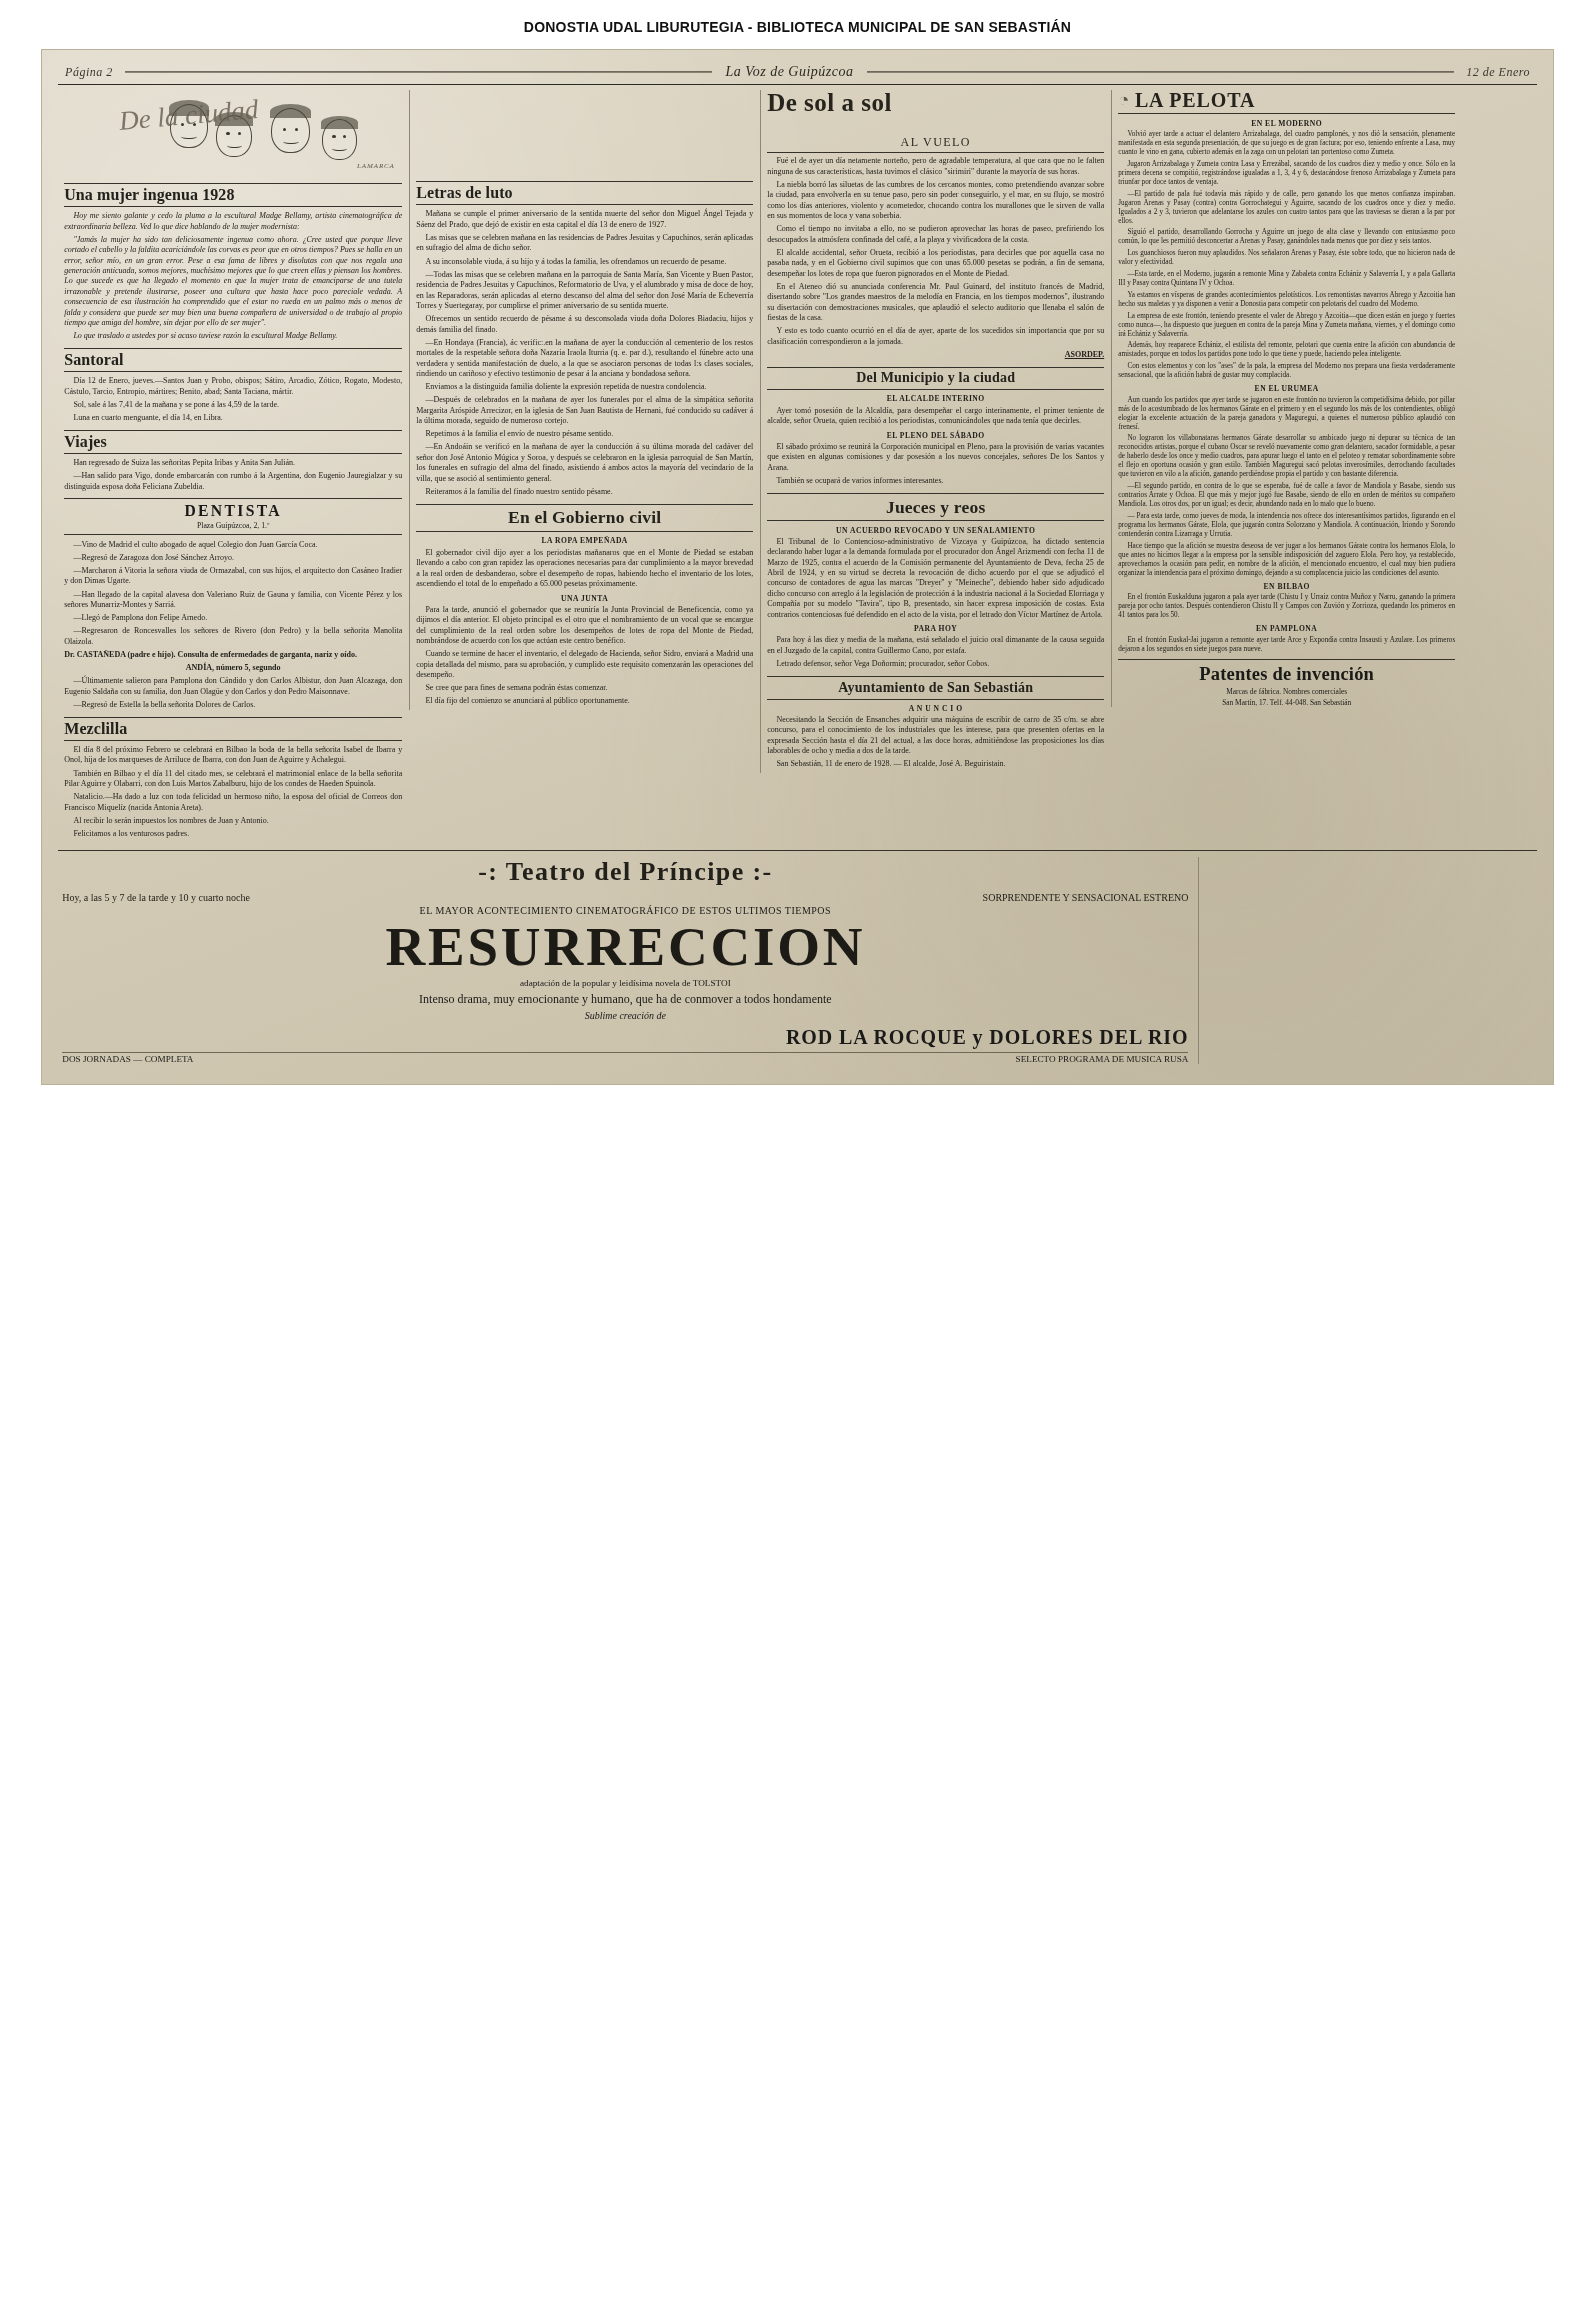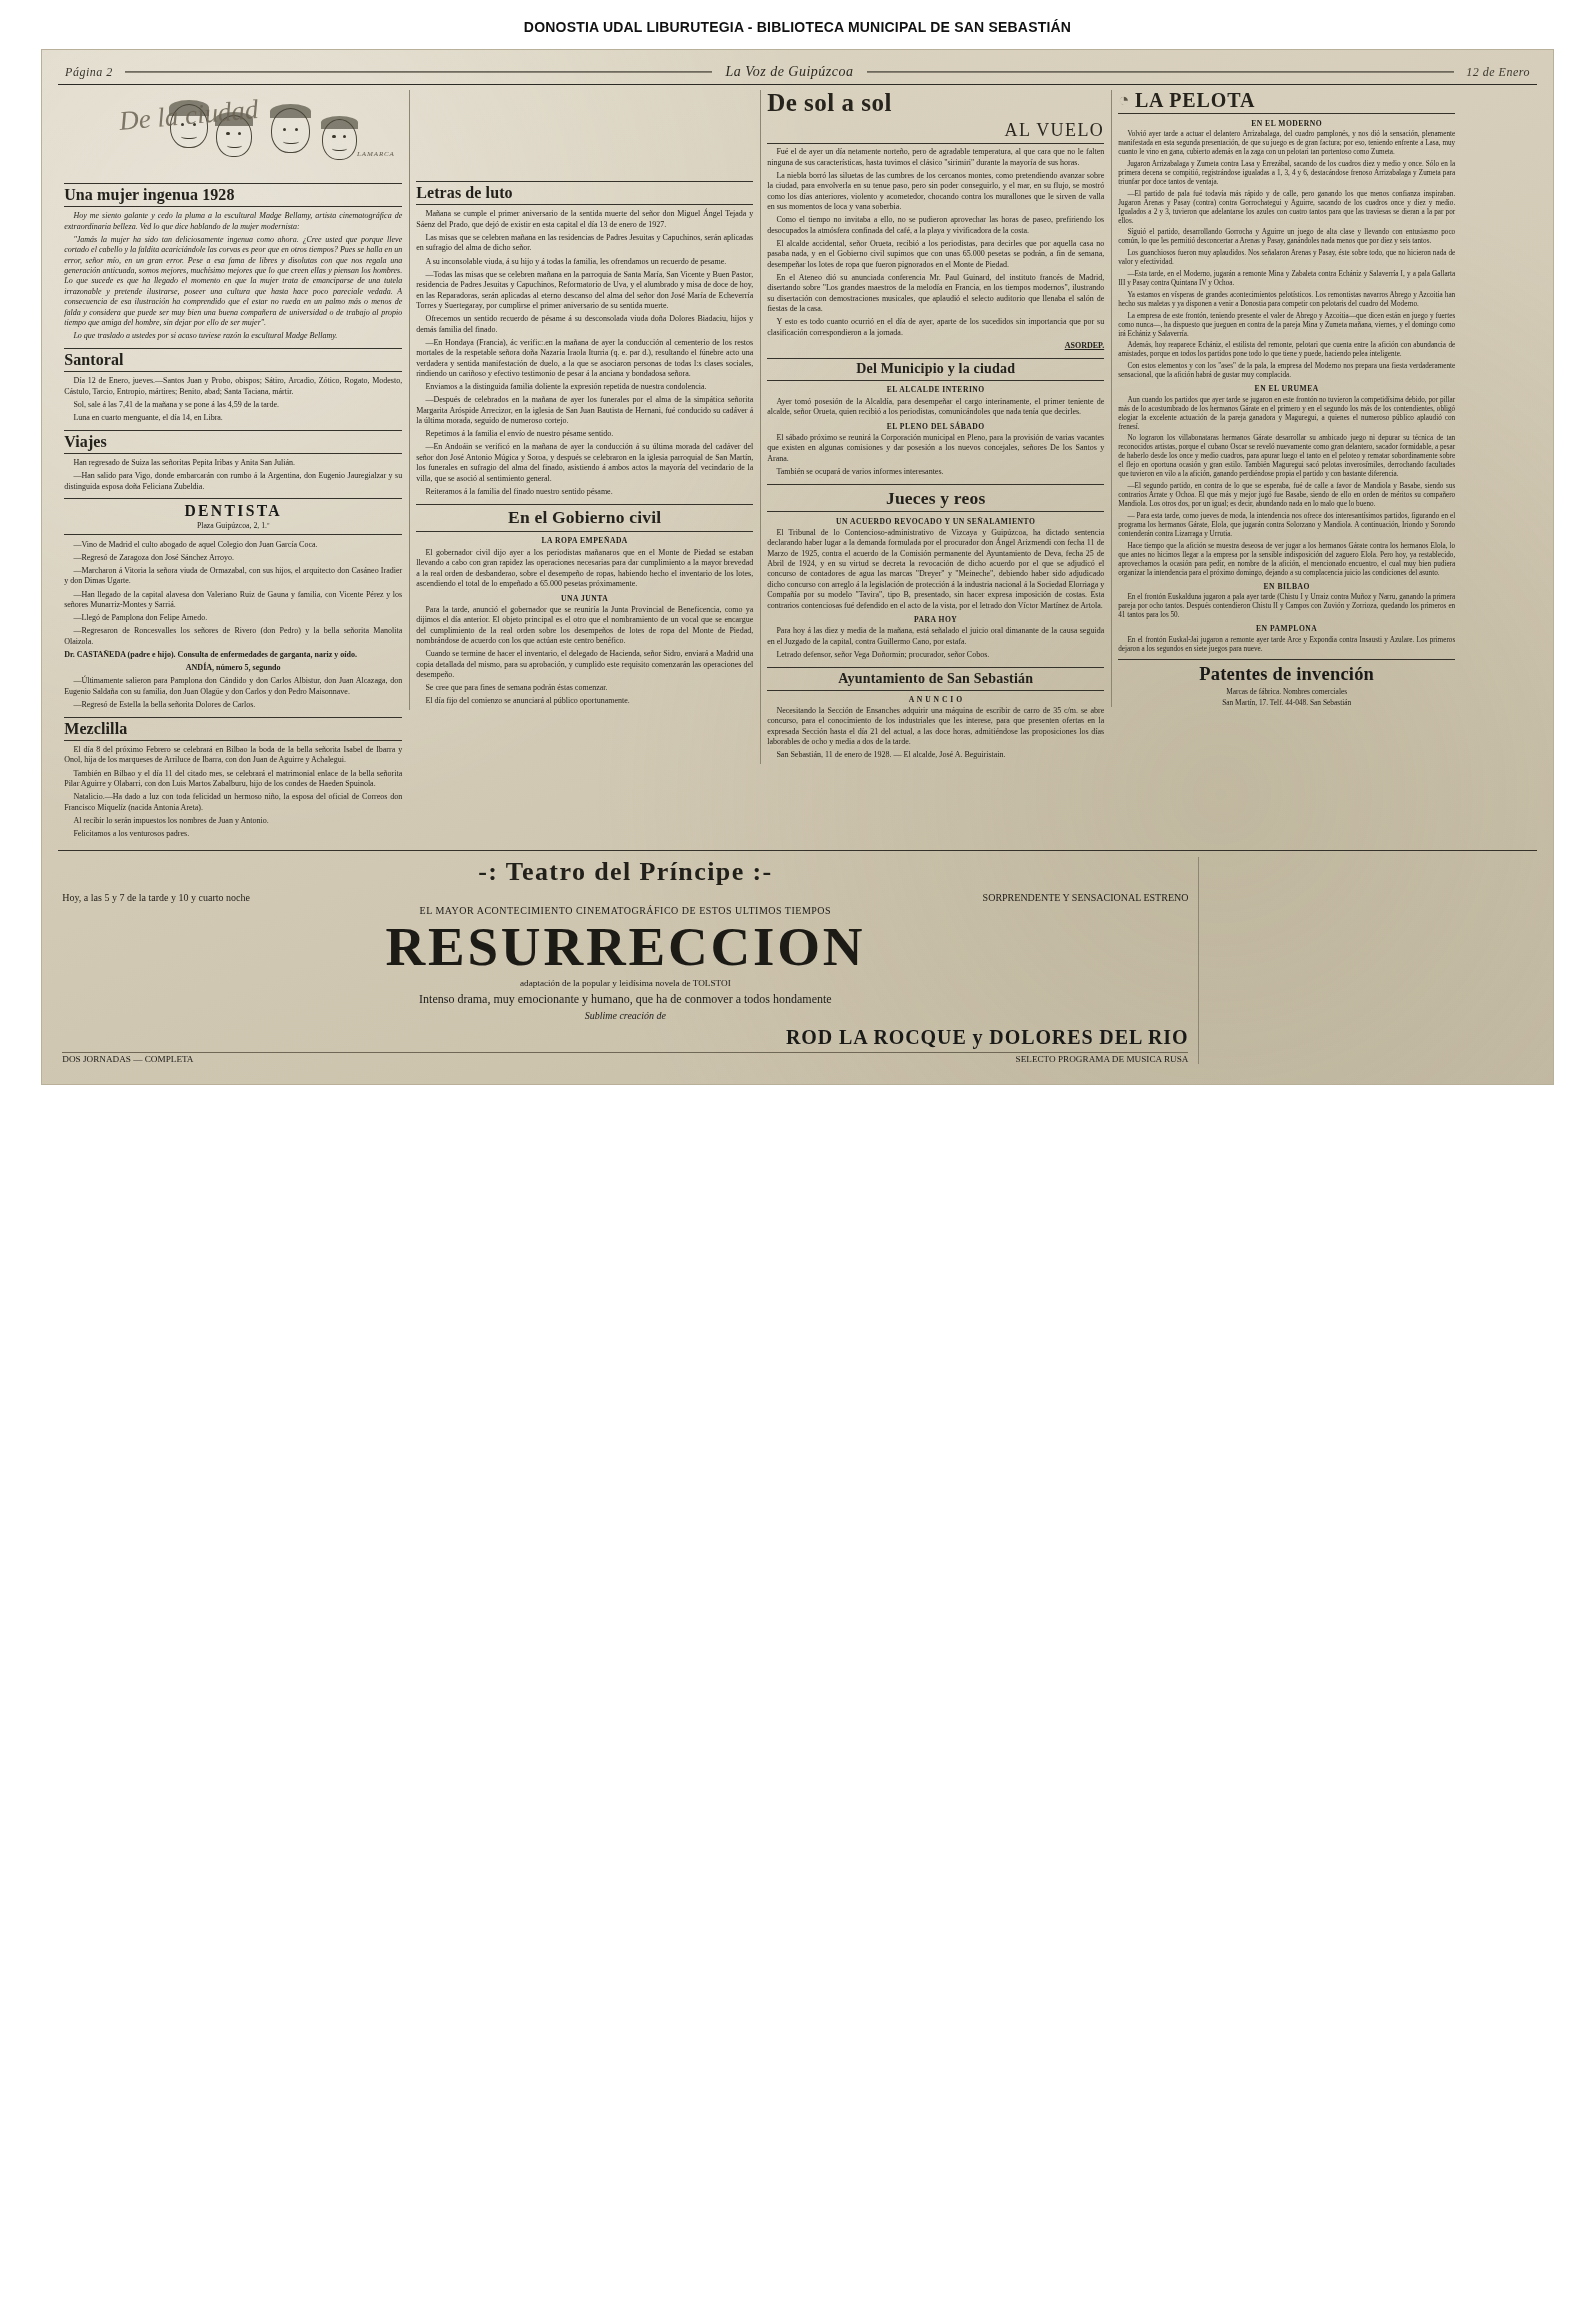--- a/index.html
+++ b/index.html
@@ -135,21 +135,21 @@
     font-family: "Liberation Serif", serif;
     font-style: italic;
     font-size: 27px;
     color: #6a6354;
     transform: rotate(-5deg);
     opacity: .85;
   }
   .cartoon .sig {
     position: absolute;
     right: 7.4px;
-    bottom: 18px;
+    bottom: 6px;
     font-size: 7px;
     font-style: italic;
     color: #5d5749;
     letter-spacing: 0.9px;
   }
   .face {
     position: absolute;
     border: 0.9px solid #4a4639;
     border-radius: 50% 50% 45% 45%;
     background: rgba(255,255,255,0.12);
@@ -183,25 +183,25 @@
   }
   .banner-sol .big {
     font-family: "Liberation Serif", serif;
     font-size: 25px;
     font-weight: bold;
     letter-spacing: 0.5px;
     color: #27241e;
     line-height: 1;
   }
   .banner-sol .sub {
-    text-align: right;
-    font-size: 18px;
+    text-align: center;
+    font-size: 12px;
     letter-spacing: 1.4px;
     color: #2b2822;
-    margin-top: 5px;
+    margin-top: 20px;
   }
 
   .box-head {
     font-family: "Liberation Serif", serif;
     font-size: 17.5px;
     font-weight: bold;
     text-align: center;
     letter-spacing: 0.2px;
     border-top: 1.4px double #35322b;
     border-bottom: 1.4px double #35322b;

